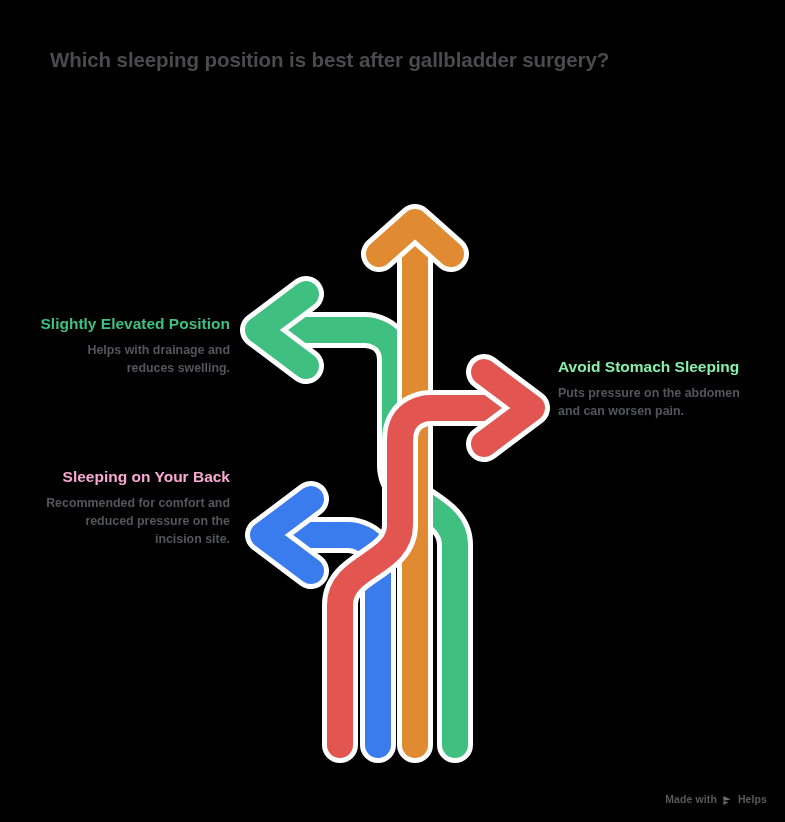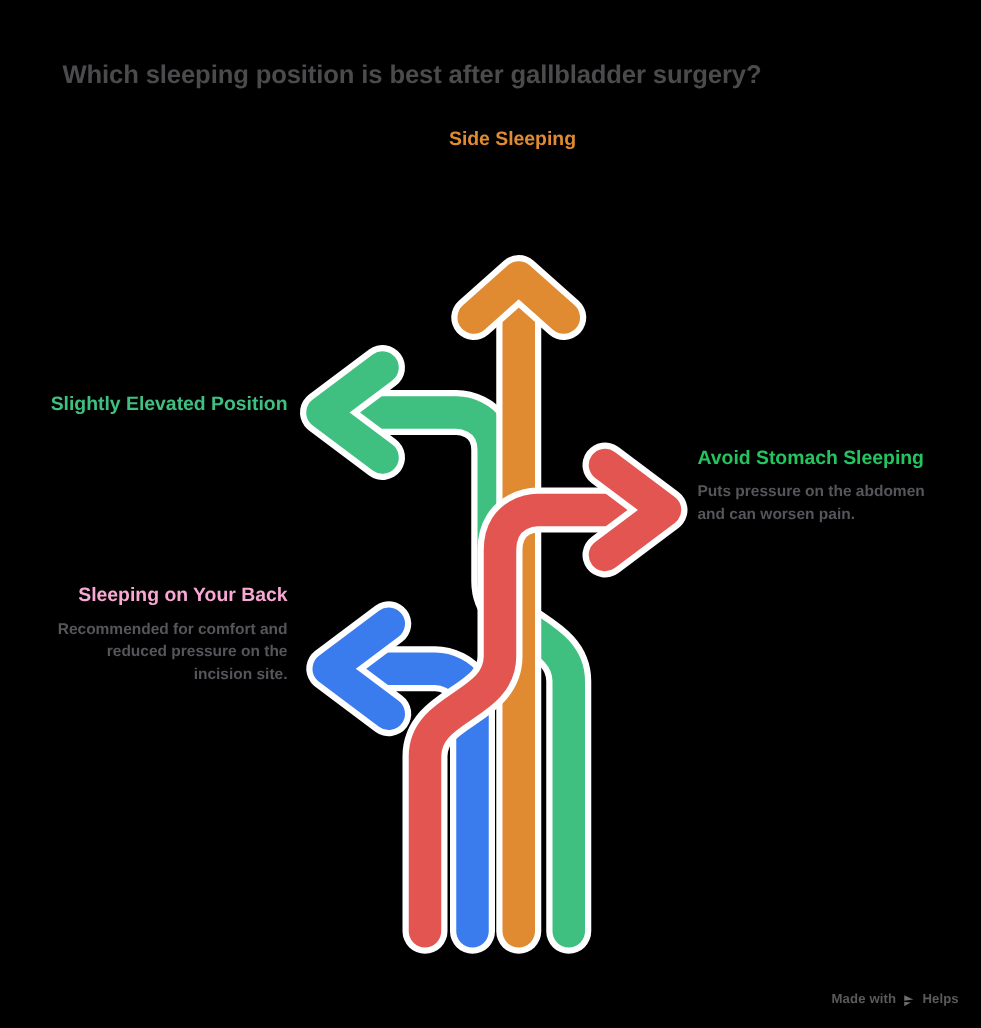--- a/index.html
+++ b/index.html
@@ -94,21 +94,21 @@
     width: 190px;
   }
   #label-sleeping-back .node-heading { color: #f9a8d4; }
 
   
   #label-avoid-stomach {
     left: 558px;
     top: 356px;
     width: 200px;
   }
-  #label-avoid-stomach .node-heading { color: #22c55e; }
+  #label-avoid-stomach .node-heading { color: #86efac; }
 
   
   #watermark {
     position: absolute;
     right: 18px;
     bottom: 17px;
     display: flex;
     align-items: center;
     gap: 5px;
     color: #5a5a5c;
@@ -162,25 +162,25 @@
 
     <g>
       <path d="M 340 745 L 340 605 C 340 565 400 565 400 525 L 400 440 C 400 408 430 408 430 408 L 490 408" fill="none" stroke="#ffffff" stroke-width="36" stroke-linecap="round" stroke-linejoin="round"></path>
       <path d="M 340 745 L 340 605 C 340 565 400 565 400 525 L 400 440 C 400 408 430 408 430 408 L 490 408" fill="none" stroke="#e35550" stroke-width="26" stroke-linecap="round" stroke-linejoin="round"></path>
       <path d="M 484 372 L 532 408 L 484 444" fill="none" stroke="#ffffff" stroke-width="36" stroke-linecap="round" stroke-linejoin="round"></path>
       <path d="M 484 372 L 532 408 L 484 444" fill="none" stroke="#e35550" stroke-width="26" stroke-linecap="round" stroke-linejoin="round"></path>
     </g>
   </svg>
 
   <div class="node-label align-center" id="label-side-sleeping">
-    <div class="node-heading">Side Sleeping</div>
   </div>
 
   <div class="node-label align-right" id="label-slightly-elevated">
     <div class="node-heading">Slightly Elevated Position</div>
+    <div class="node-desc">Helps with drainage and reduces swelling.</div>
   </div>
 
   <div class="node-label align-right" id="label-sleeping-back">
     <div class="node-heading">Sleeping on Your Back</div>
     <div class="node-desc">Recommended for comfort and reduced pressure on the incision site.</div>
   </div>
 
   <div class="node-label align-left" id="label-avoid-stomach">
     <div class="node-heading">Avoid Stomach Sleeping</div>
     <div class="node-desc">Puts pressure on the abdomen and can worsen pain.</div>

